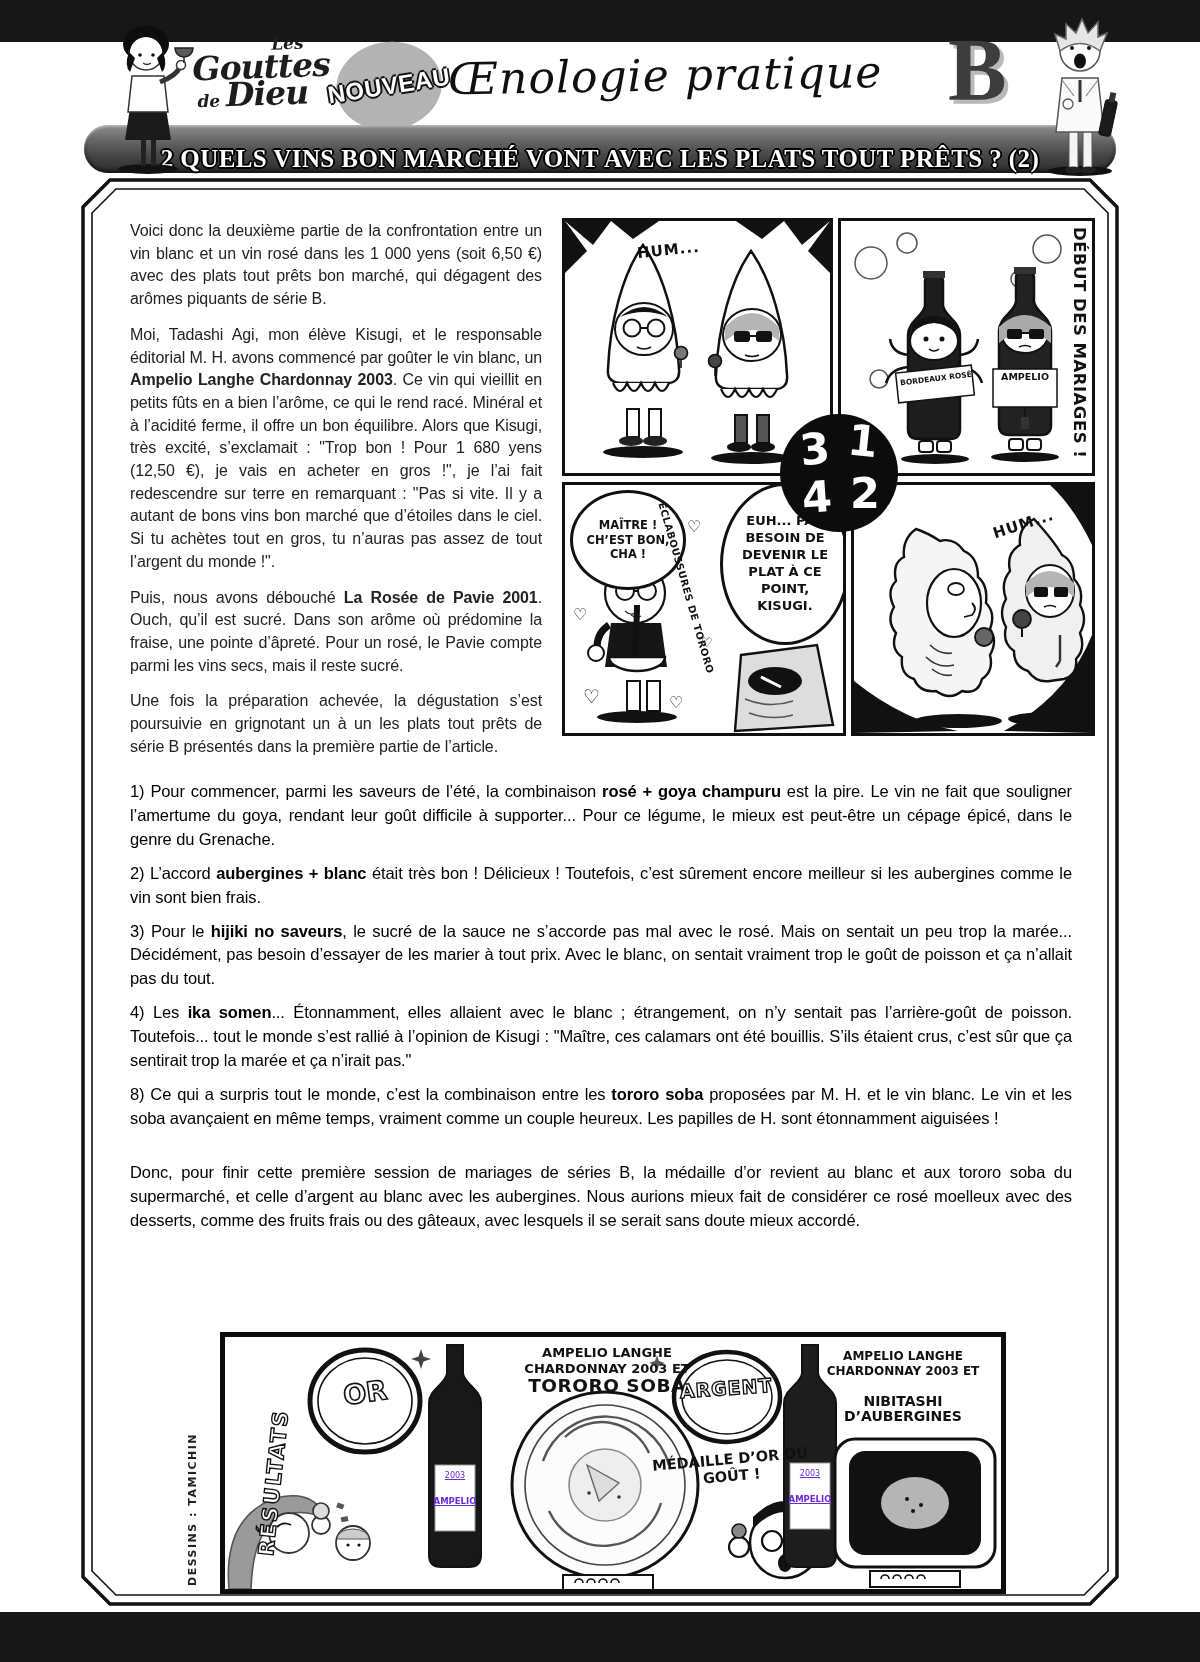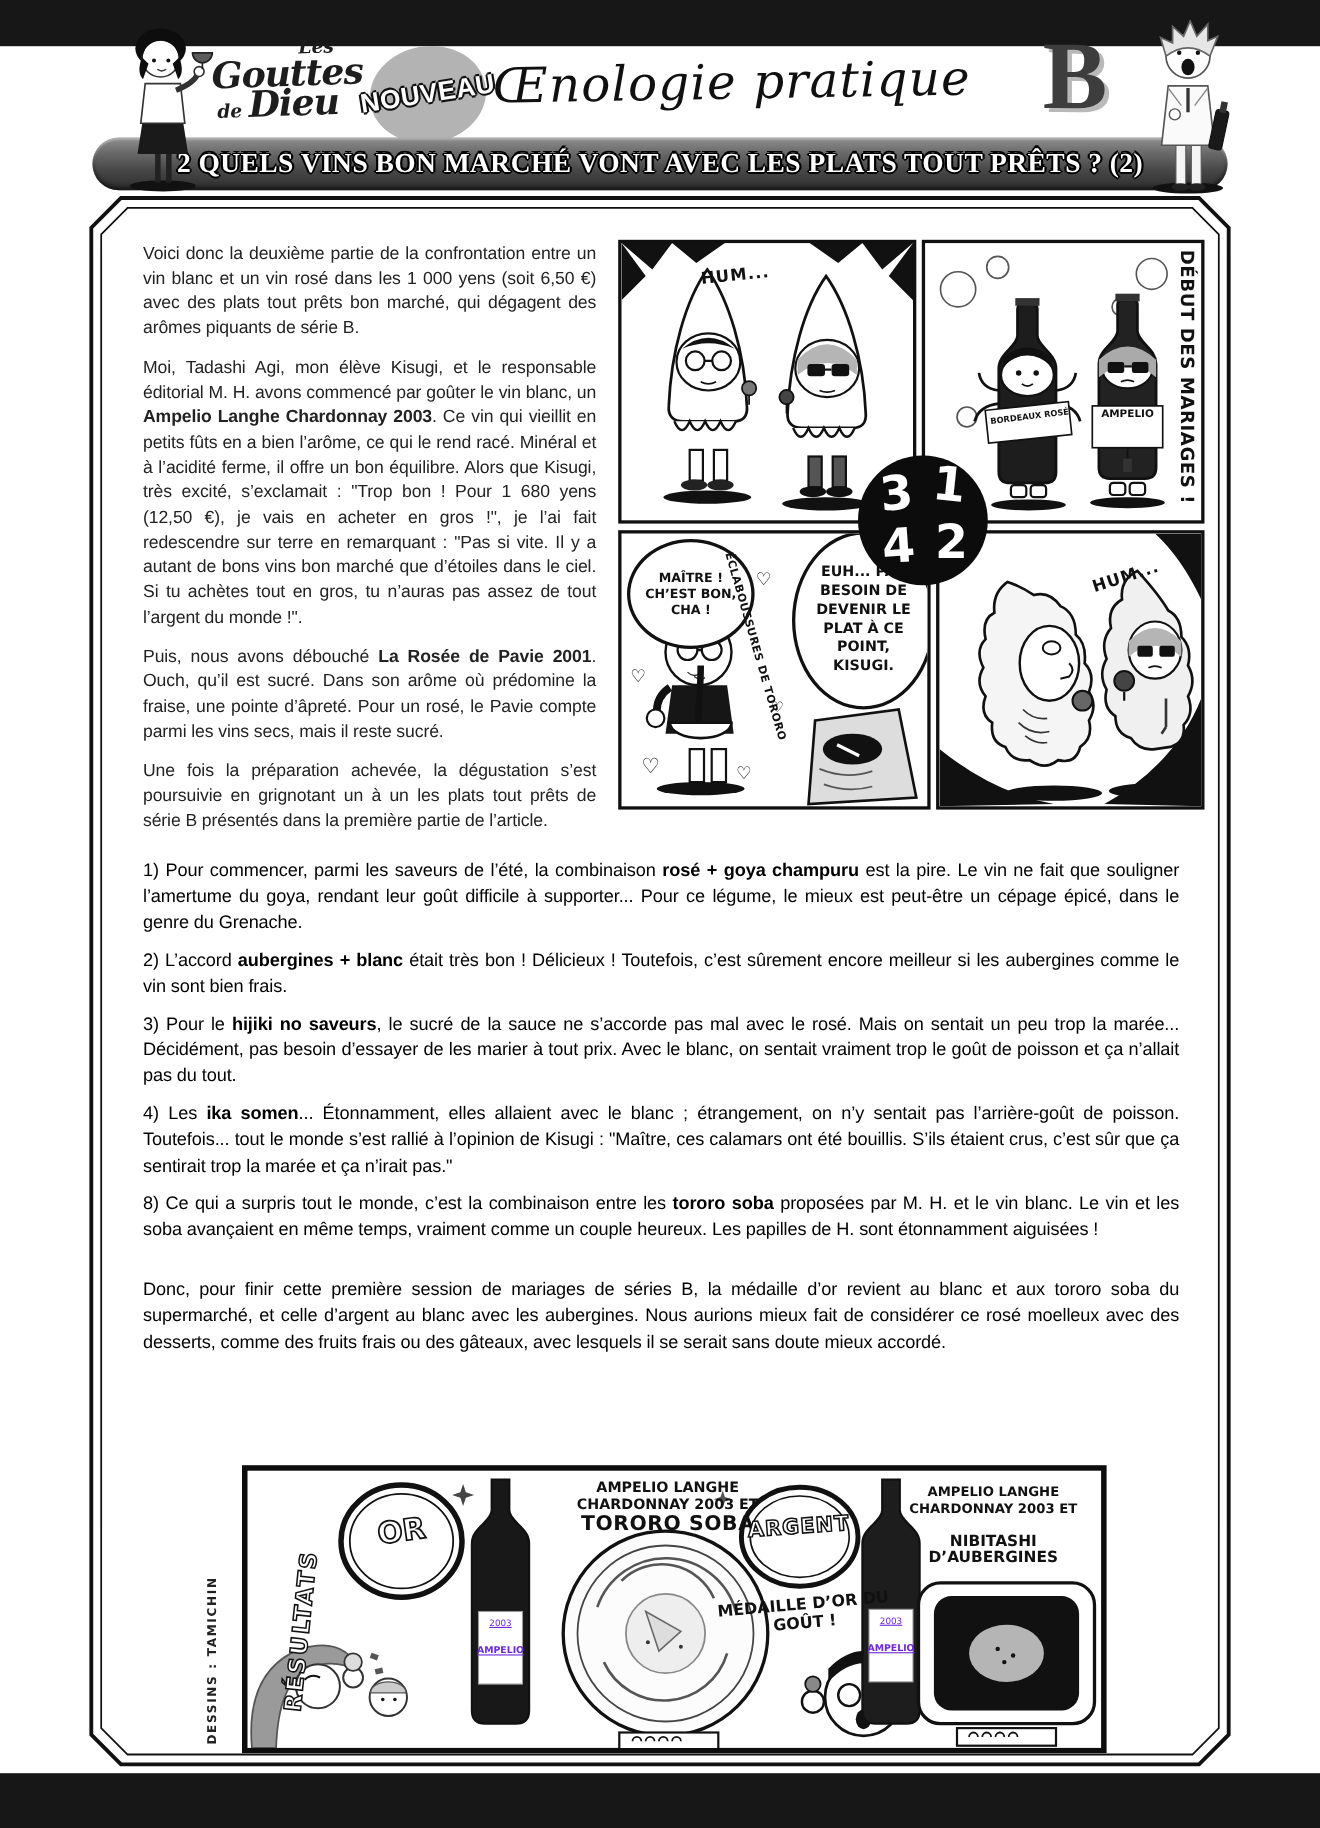--- a/index.html
+++ b/index.html
@@ -26,21 +26,21 @@
          font-size:31px;line-height:33px;color:#101010;z-index:2;}
   .series-letter{position:absolute;left:948px;top:26px;font-family:"Liberation Serif",serif;font-weight:bold;
          font-size:88px;line-height:88px;color:#3d3d3d;text-shadow:4px 4px 0 #b9b9b9;z-index:2;}
   .char{position:absolute;z-index:4;}
   .char-left{left:88px;top:22px;}
   .char-right{left:1022px;top:18px;}
 
   .banner{position:absolute;left:84px;top:125px;width:1032px;height:48px;border-radius:24px;
         background:linear-gradient(180deg,#909090 0%,#6b6b6b 28%,#474747 62%,#2d2d2d 100%);
         box-shadow:inset 0 2px 2px rgba(255,255,255,.35),inset 0 -3px 4px rgba(0,0,0,.55);
-        display:flex;align-items:center;justify-content:center;z-index:2;}
+        display:flex;align-items:flex-end;justify-content:center;z-index:2;}
   .banner span{font-family:"Liberation Serif",serif;font-weight:bold;font-size:25px;letter-spacing:.4px;color:#fff;
         white-space:nowrap;
         text-shadow:-2px 0 0 #000,2px 0 0 #000,0 -2px 0 #000,0 2px 0 #000,-1px -1px 0 #000,1px 1px 0 #000,-1px 1px 0 #000,1px -1px 0 #000;}
 
   .frame{position:absolute;left:80px;top:177px;z-index:1;}
 
   
   .intro{position:absolute;left:130px;top:220px;width:412px;z-index:2;}
   .intro p{margin:0 0 13px 0;font-size:16px;line-height:22.7px;text-align:justify;letter-spacing:-.1px;color:#222;}
   .items{position:absolute;left:130px;top:780px;width:942px;z-index:2;}

